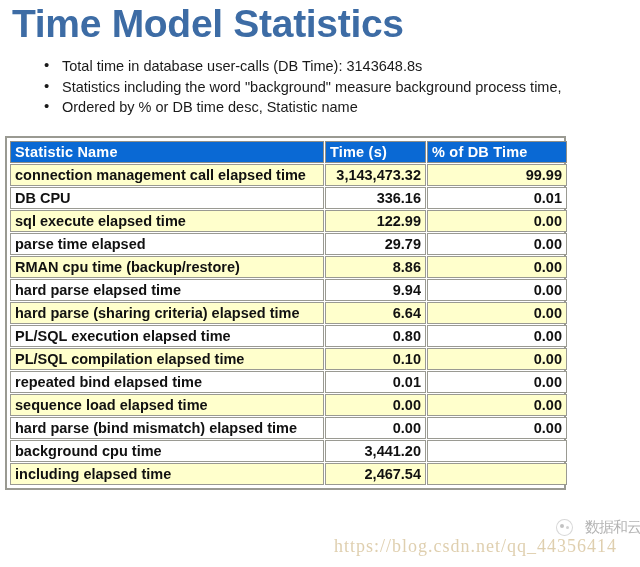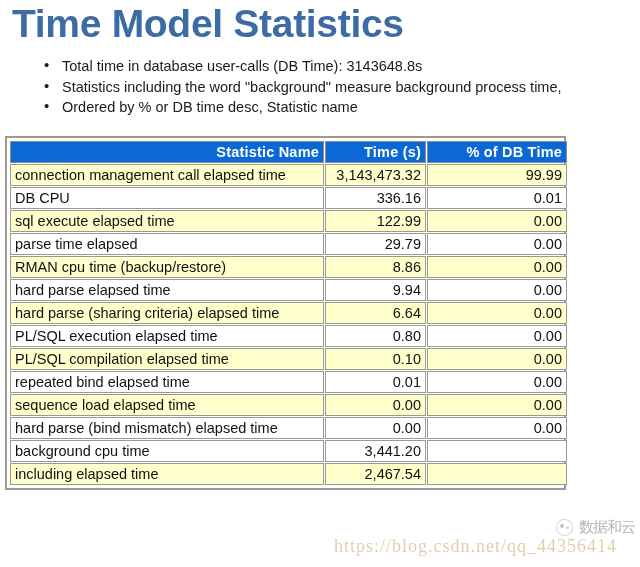--- a/index.html
+++ b/index.html
@@ -69,32 +69,32 @@
   }
   table.stats-table {
     border-collapse: separate;
     border-spacing: 1px;
     width: 100%;
     table-layout: fixed;
   }
   table.stats-table th,
   table.stats-table td {
     font-size: 14.5px;
-    font-weight: normal;
+    font-weight: bold;
     padding: 2px 4px;
     height: 21px;
     box-sizing: border-box;
     overflow: hidden;
     white-space: nowrap;
   }
   table.stats-table th {
     background: #0a69d4;
     color: #ffffff;
     font-weight: bold;
-    text-align: right;
+    text-align: left;
     border: 1px solid #8f8f88;
     letter-spacing: 0.2px;
   }
   table.stats-table td {
     border: 1px solid #9a9a92;
     color: #111111;
   }
   tr.row-odd td { background: #ffffcc; }
   tr.row-even td { background: #ffffff; }
 
@@ -117,21 +117,21 @@
     white-space: nowrap;
     pointer-events: none;
     margin-left: 34px;
   }
   .watermark-logo {
     position: absolute;
     left: 556px;
     top: 518px;
     display: flex;
     align-items: center;
-    gap: 6px;
+    gap: 12px;
     opacity: 0.75;
     pointer-events: none;
     justify-content: space-between;
   }
   .wm-mark {
     width: 15px;
     height: 15px;
     border-radius: 50%;
     background: rgba(255,255,255,0.85);
     border: 1px solid rgba(150,150,150,0.5);

